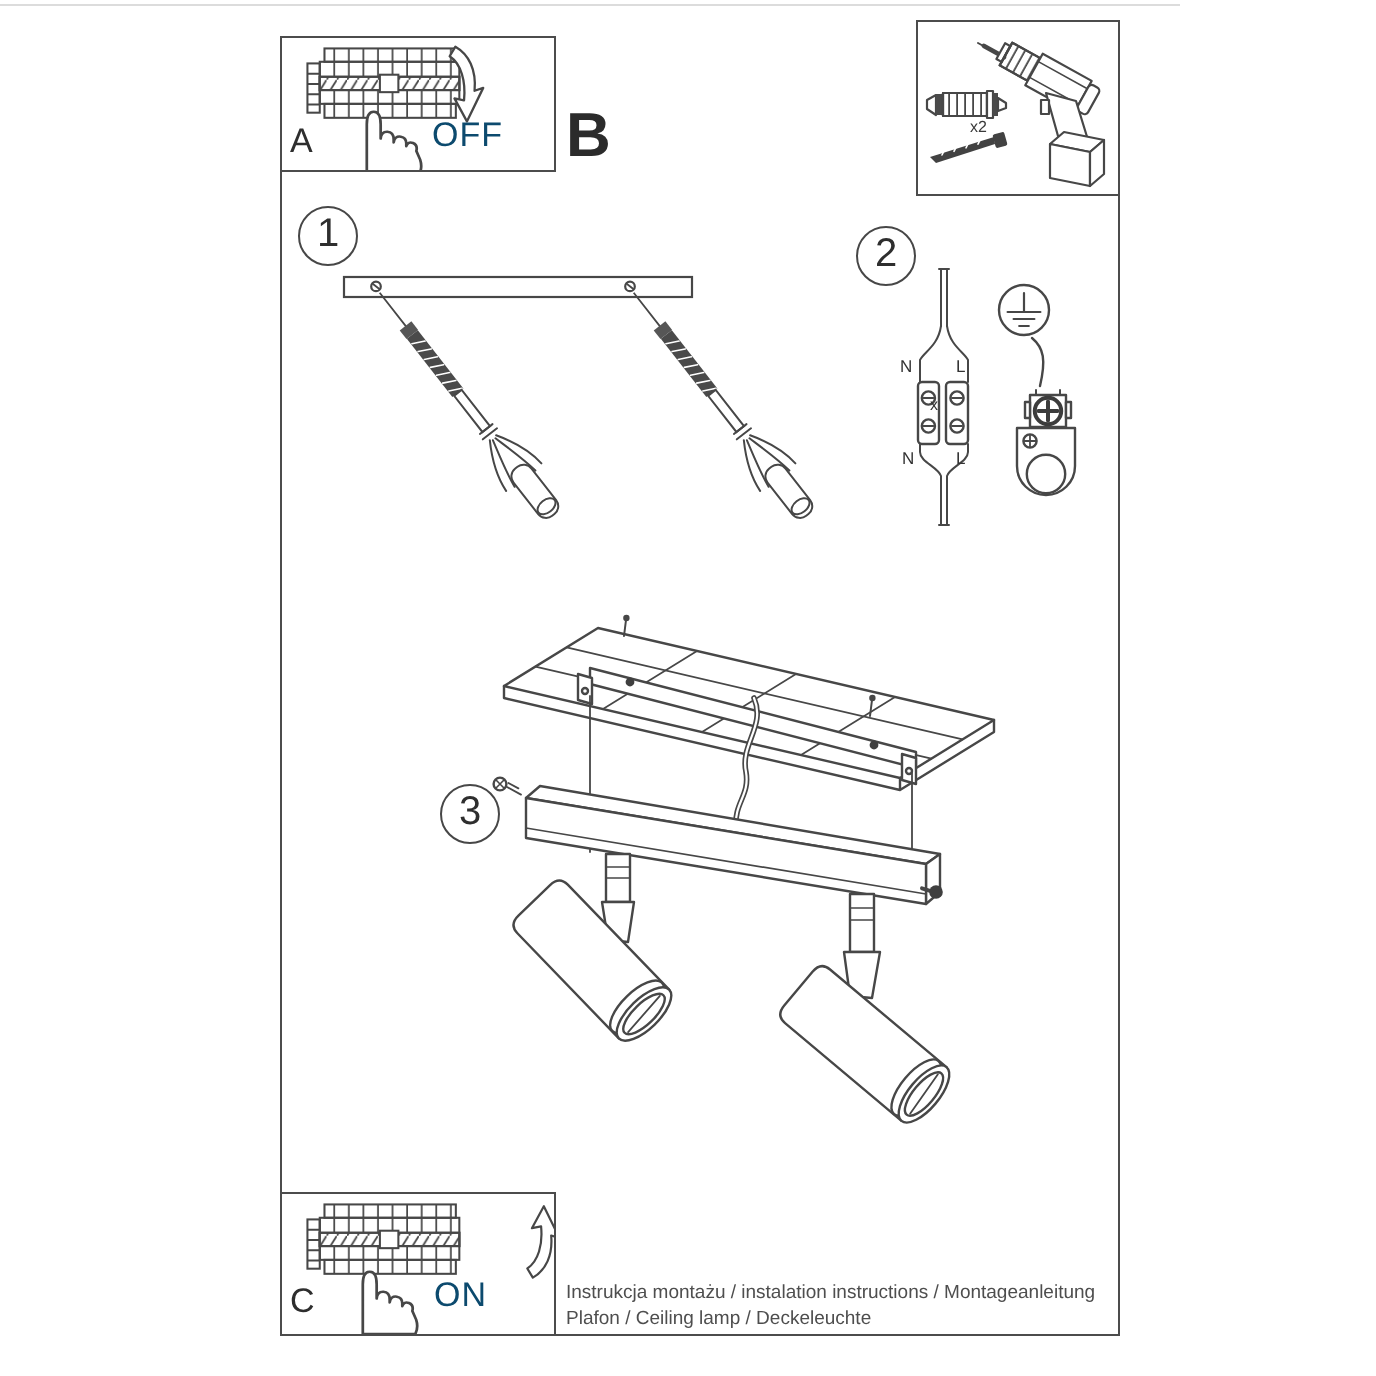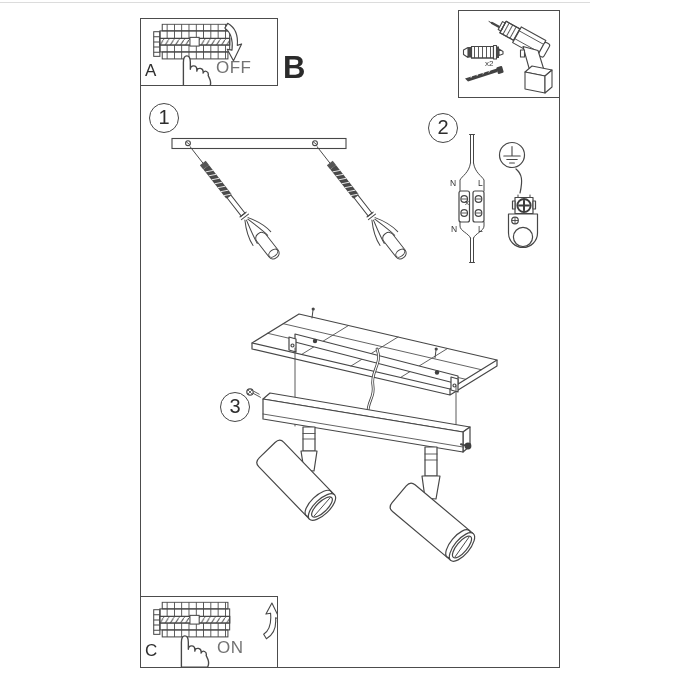--- a/index.html
+++ b/index.html
@@ -4,21 +4,21 @@
 <style>
   html,body{margin:0;padding:0;background:#fff;}
   .canvas{position:relative;width:688px;height:688px;background:#ffffff;
           font-family:"Liberation Sans",sans-serif;color:#303030;overflow:hidden;}
   .abs{position:absolute;}
   .frame{position:absolute;box-sizing:border-box;border:1.4px solid #4c4c4c;background:#fff;}
   .bigbox{position:absolute;box-sizing:border-box;background:transparent;
           border-left:1.4px solid #4c4c4c;border-right:1.4px solid #4c4c4c;border-bottom:1.4px solid #4c4c4c;}
   .pageedge{position:absolute;left:0;top:2px;width:590px;height:1px;background:#dcdcdc;}
   .corner-letter{position:absolute;font-size:17px;color:#2e2e2e;}
-  .state-label{position:absolute;font-size:17px;letter-spacing:.5px;color:#737373;}
+  .state-label{position:absolute;font-size:17px;letter-spacing:.5px;color:#0c4a6e;}
   .letter-b{position:absolute;left:283px;top:50px;font-size:31px;font-weight:700;color:#2b2b2b;}
   .badge{position:absolute;width:30px;height:30px;box-sizing:border-box;border:1.5px solid #474747;
          border-radius:50%;text-align:center;line-height:27px;font-size:20px;color:#2e2e2e;background:#fff;}
   .qty{position:absolute;left:26px;top:48px;font-size:8px;color:#3a3a3a;}
   .wlabel{position:absolute;font-size:8.5px;color:#333;}
   .pairmark{position:absolute;left:465px;top:198px;font-size:8px;color:#333;}
   .footer{position:absolute;left:283px;top:641px;width:280px;font-size:9.5px;line-height:12.5px;color:#4e4e4e;}
   svg{display:block;}
 </style>
 </head>
@@ -290,15 +290,17 @@
         <use href="#hand"></use>
       </svg>
     <svg class="abs" style="left:119px;top:3px" width="22" height="41" viewBox="0 0 24 42">
       <path d="M7,41 C14,37 18,29 17,18 L21.5,19.5 L13,2 L6.5,14 L11.5,13 C12.5,23 10,32 4,36 Z" fill="#fff" stroke="#474747" stroke-width="1.2" stroke-linejoin="round"></path>
     </svg>
     <span class="state-label" style="left:76px;top:41px">ON</span>
     <span class="corner-letter" style="left:4px;top:44px">C</span>
   </div>
 
   <div class="footer">
+    <div>Instrukcja montażu / instalation instructions / Montageanleitung</div>
+    <div>Plafon / Ceiling lamp / Deckeleuchte</div>
   </div>
 
 </div>
 
 </body></html>

